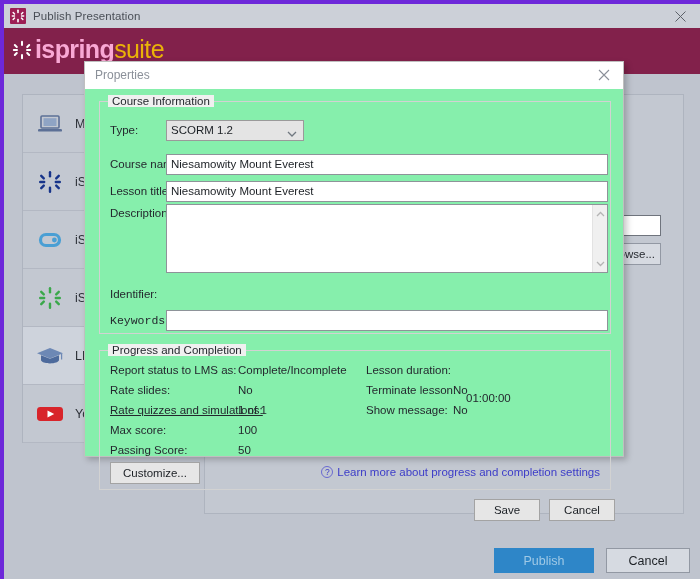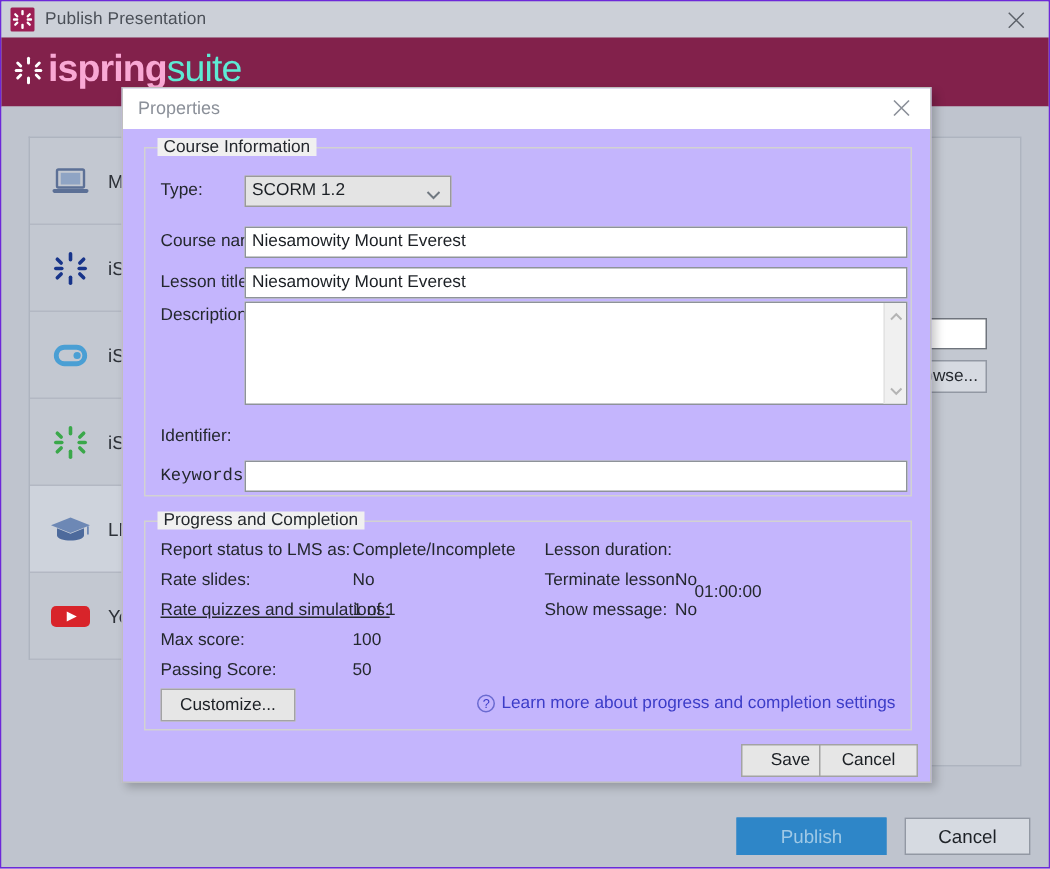--- a/index.html
+++ b/index.html
@@ -11,21 +11,21 @@
     font-size: 11px;
     background: #ffffff;
   }
 
   
   #app-window {
     position: absolute;
     left: 0; top: 0;
     width: 700px; height: 579px;
     background: #bfc4ce;
-    border: 1px solid #6d28d9;
+    border: 4px solid #6d28d9;
   }
 
   
   #titlebar {
     position: absolute; left: 0; top: 0;
     width: 698px; height: 24px;
     background: #ccd0d8;
     display: flex; align-items: center;
   }
   #titlebar .tb-icon {
@@ -61,21 +61,21 @@
     display: flex; align-items: center;
   }
   #brand-header .logo-mark { width: 20px; height: 20px; margin-right: 3px; }
   #brand-header .logo-text {
     font-size: 25px;
     letter-spacing: -0.6px;
     line-height: 25px;
     white-space: nowrap;
   }
   #brand-header .logo-text .b1 { color: #f9a8d4; font-weight: bold; }
-  #brand-header .logo-text .b2 { color: #5eead4; font-weight: normal; }
+  #brand-header .logo-text .b2 { color: #eab308; font-weight: normal; }
 
   
   #content-area {
     position: absolute; left: 0; top: 70px;
     width: 698px; height: 463px;
     background: #bfc4ce;
   }
 
   
   #sidebar {
@@ -147,22 +147,22 @@
     border: 1px solid #9298a3;
     color: #1d2126;
     font-size: 12.5px;
     display: flex; align-items: center; justify-content: center;
   }
 
   
   #dialog {
     position: absolute;
     left: 80px; top: 57px;
-    width: 540px; height: 464px;
-    background: #c4b5fd;
+    width: 540px; height: 396px;
+    background: #86efac;
     border: 1px solid #bfbfbf;
     box-shadow: 3px 3px 6px rgba(0,0,0,.22);
   }
   #dlg-titlebar {
     height: 27px;
     background: #ffffff;
     position: relative;
   }
   #dlg-titlebar .dlg-title {
     position: absolute; left: 10px; top: 6px;
@@ -283,21 +283,21 @@
 
   #dlg-save, #dlg-cancel {
     position: absolute;
     top: 437px;
     width: 66px; height: 22px;
     background: #e6e6e6;
     border: 1px solid #a3a3a3;
     font-size: 11.5px; color: #1b1f24;
     display: flex; align-items: center; justify-content: center;
   }
-  #dlg-save { left: 412px; }
+  #dlg-save { left: 389px; }
   #dlg-cancel { left: 464px; }
 </style>
 </head>
 <body>
 
 <div id="app-window">
 
   <div id="titlebar">
     <div class="tb-icon">
       <svg width="14" height="14" viewBox="0 0 14 14">

